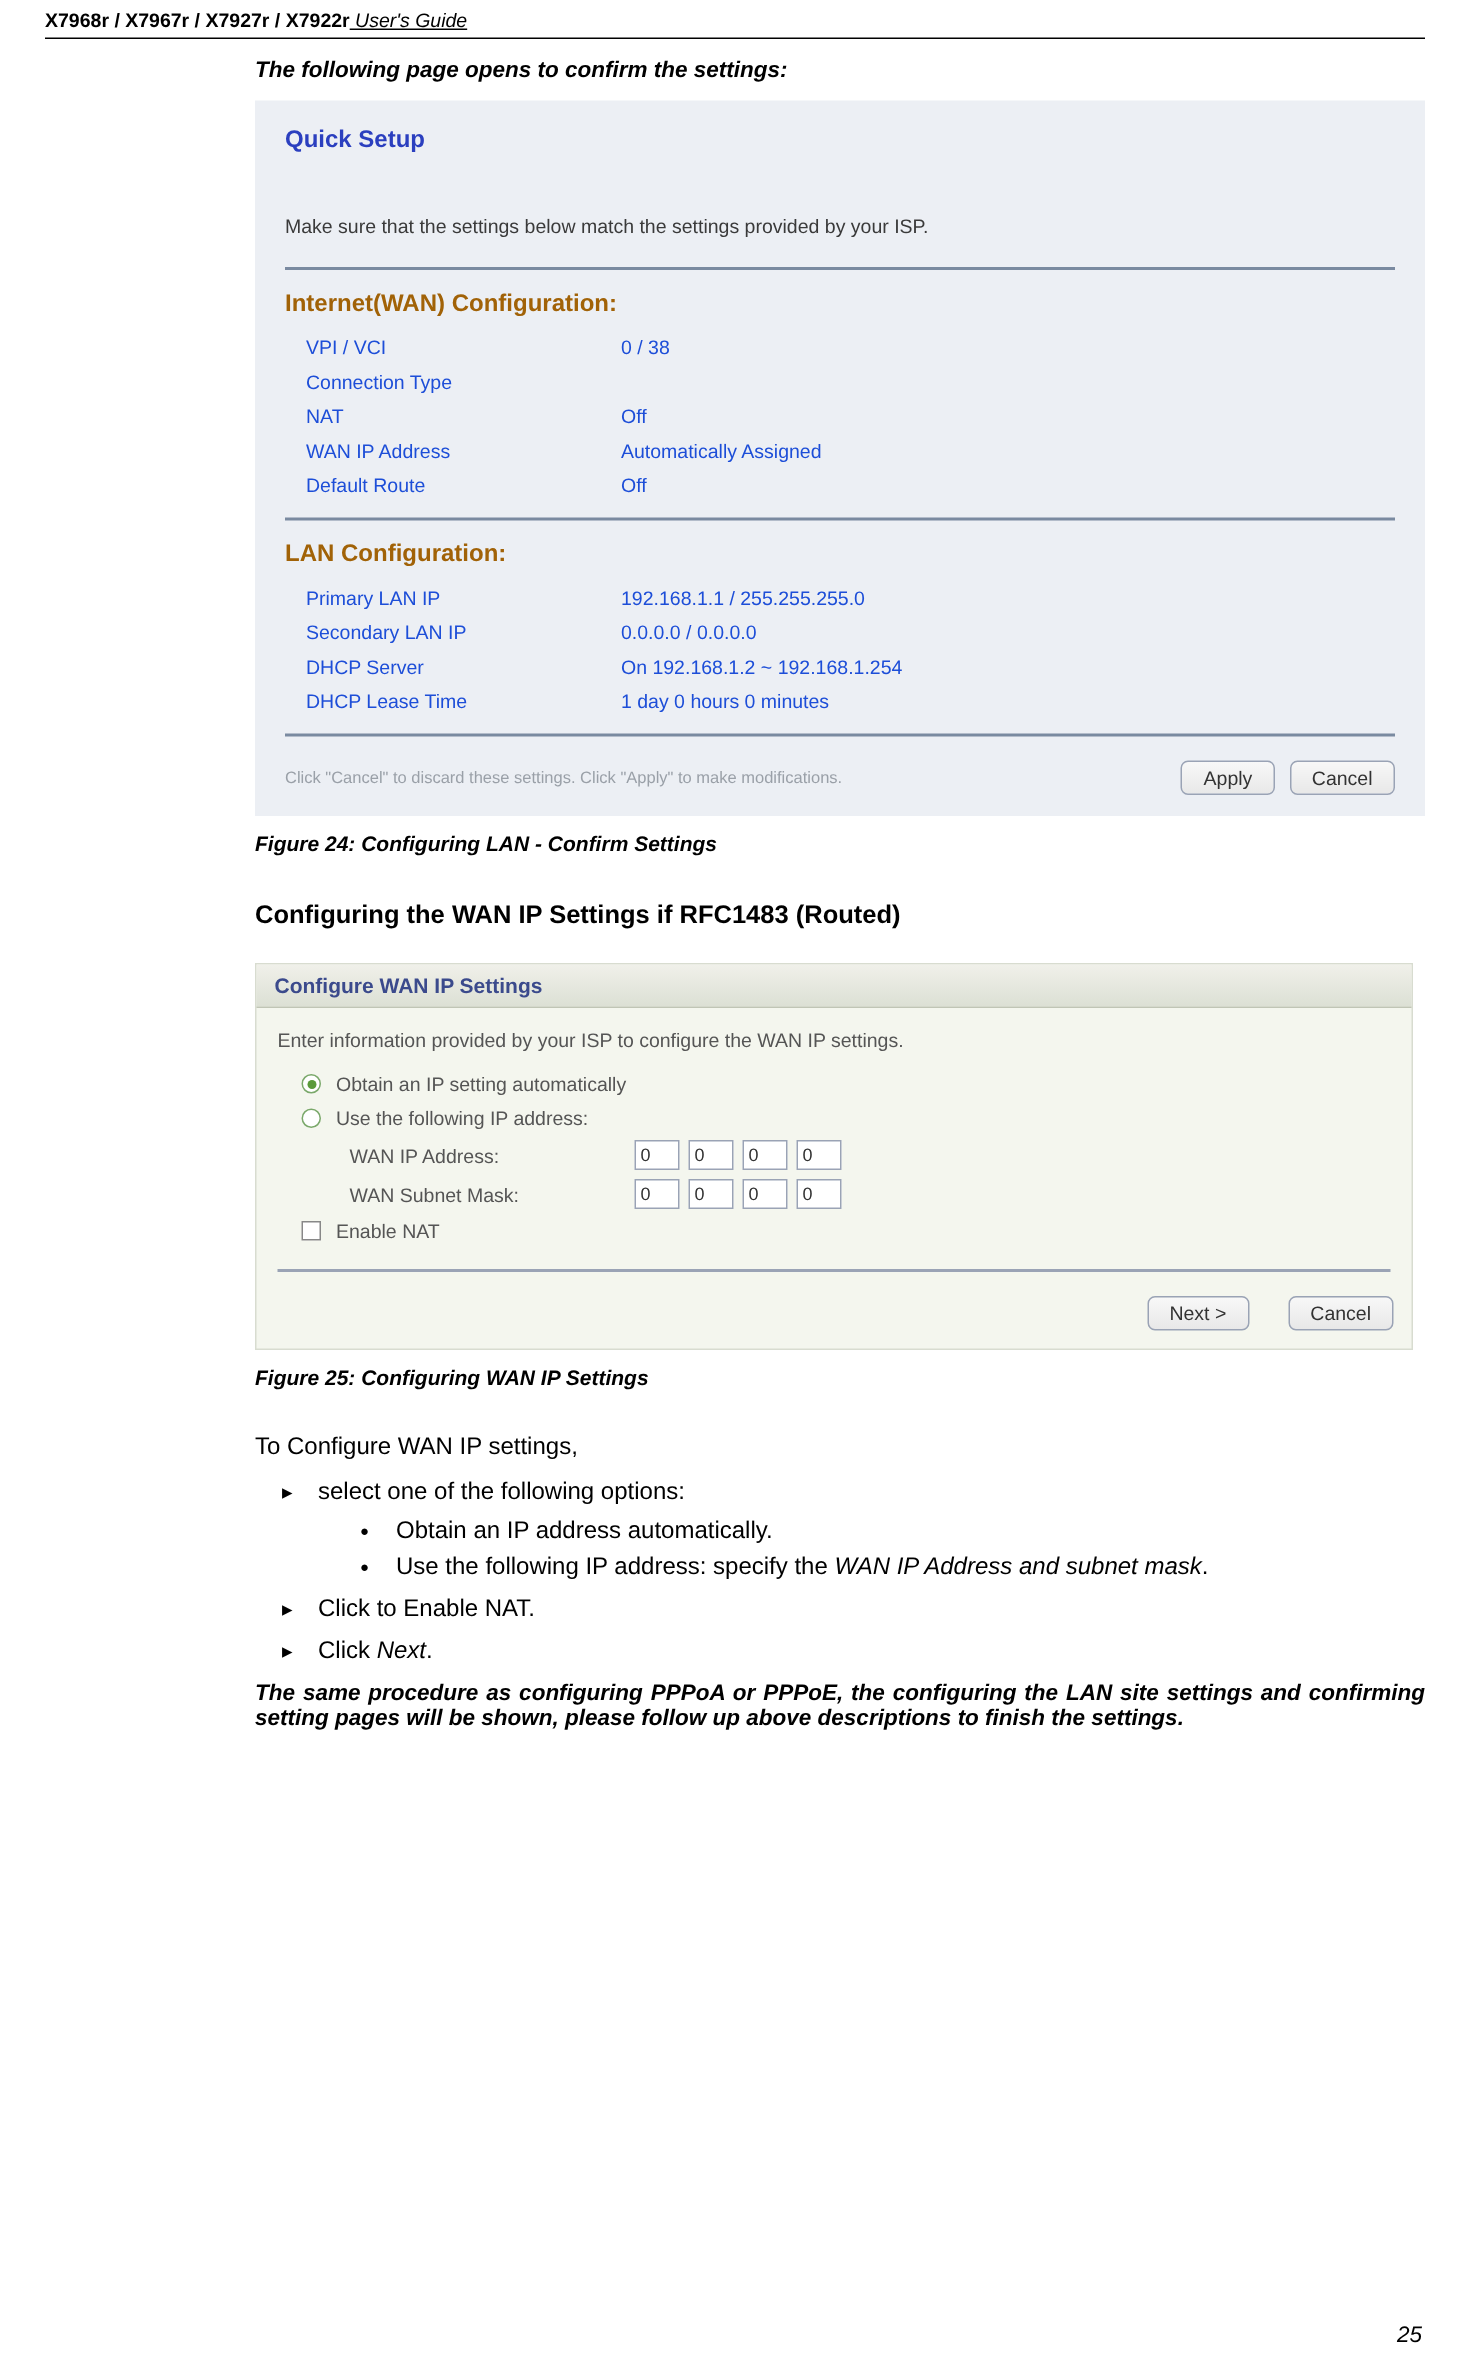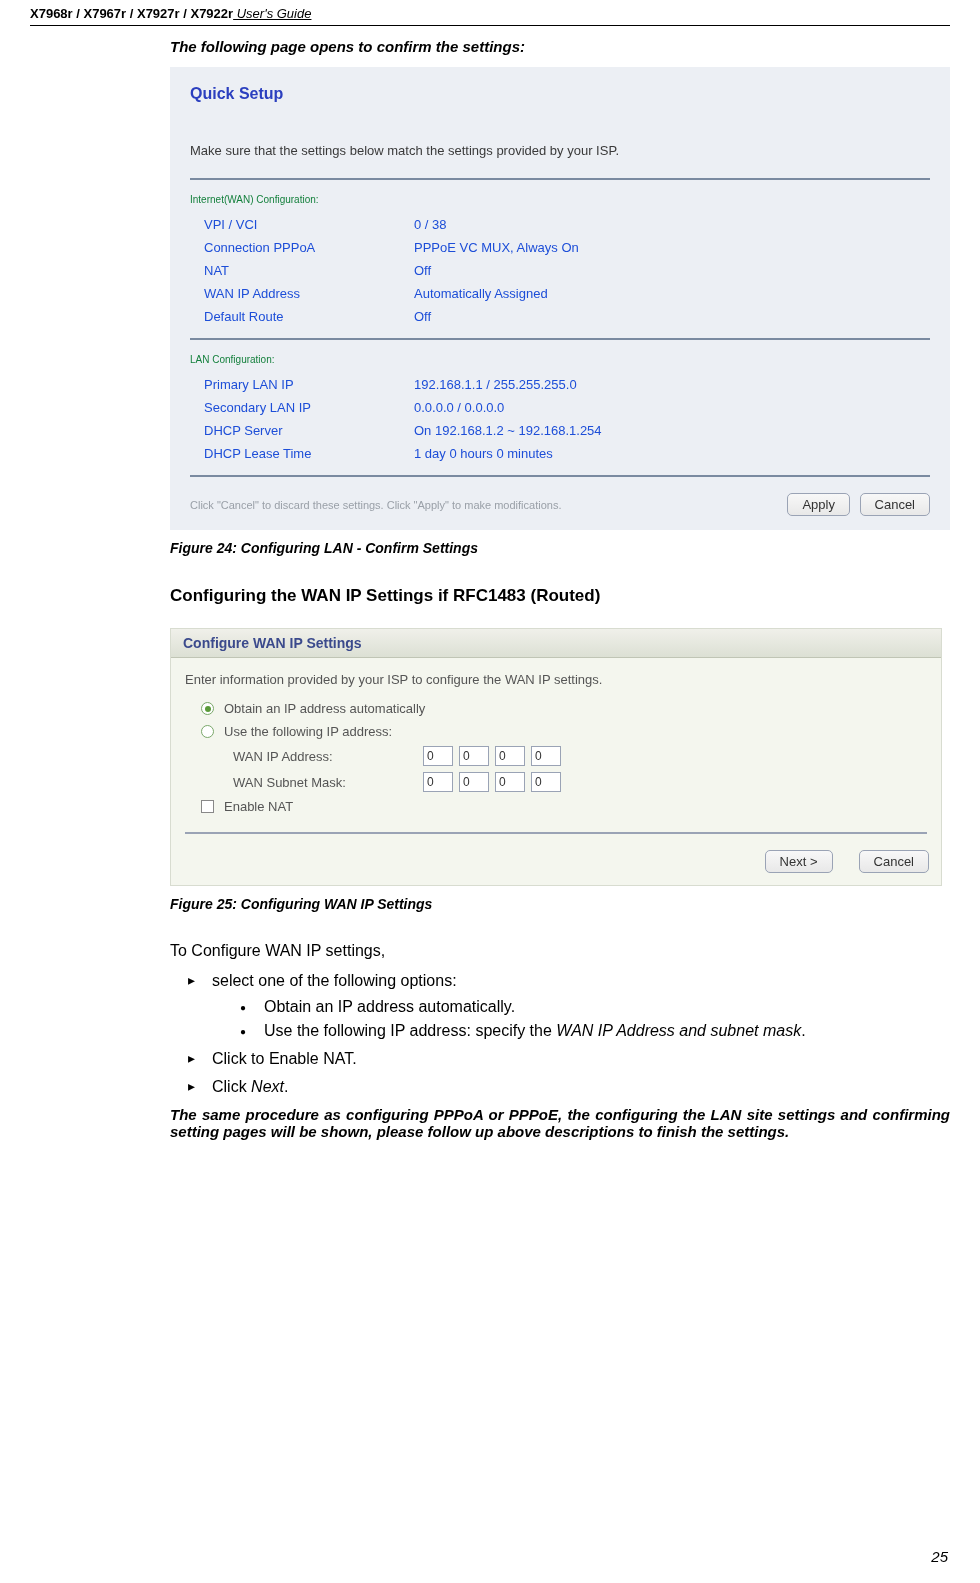--- a/index.html
+++ b/index.html
@@ -50,23 +50,23 @@
       color: #3a3a3a;
       margin-bottom: 20px;
       font-size: 13px;
     }
     .qs-hr {
       border: none;
       border-top: 2px solid #7a8aa0;
       margin: 10px 0 14px 0;
     }
     .section-label {
-      color: #15803d;
-      font-weight: normal;
-      font-size: 10px;
+      color: #a16207;
+      font-weight: bold;
+      font-size: 16px;
       margin-bottom: 8px;
     }
     .kv-row {
       display: flex;
       padding: 4px 0 4px 14px;
       font-size: 13px;
       color: #1d4ed8;
     }
     .kv-key { width: 210px; }
     .kv-val { flex: 1; }
@@ -255,22 +255,21 @@
   <div class="screenshot1">
     <div class="qs-title">Quick Setup</div>
     <div class="qs-note">Make sure that the settings below match the settings provided by your ISP.</div>
     <hr class="qs-hr">
     <div class="section-label">Internet(WAN) Configuration:</div>
     <div class="kv-row">
         <div class="kv-key">VPI / VCI</div>
         <div class="kv-val">0 / 38</div>
       </div>
     <div class="kv-row">
-        <div class="kv-key">Connection PPPoA</div>
-        <div class="kv-val">PPPoE   VC MUX,   Always On</div>
+        <div class="kv-key">Connection Type</div>
       </div>
     <div class="kv-row">
         <div class="kv-key">NAT</div>
         <div class="kv-val">Off</div>
       </div>
     <div class="kv-row">
         <div class="kv-key">WAN IP Address</div>
         <div class="kv-val">Automatically Assigned</div>
       </div>
     <div class="kv-row">
@@ -309,21 +308,21 @@
 
 
   <div class="h3">Configuring the WAN IP Settings if RFC1483 (Routed)</div>
 
   <div class="screenshot2">
     <div class="ss2-header">Configure WAN IP Settings</div>
     <div class="ss2-body">
       <div class="ss2-note">Enter information provided by your ISP to configure the WAN IP settings.</div>
       <div class="radio-row">
         <span class="radio checked"></span>
-        <span>Obtain an IP address automatically</span>
+        <span>Obtain an IP setting automatically</span>
       </div>
       <div class="radio-row">
         <span class="radio"></span>
         <span>Use the following IP address:</span>
       </div>
       <div class="ip-row">
         <div class="ip-label">WAN IP Address:</div>
         <input class="ip-input" value="0" style="">
         <input class="ip-input" value="0" style="">
         <input class="ip-input" value="0" style="">

